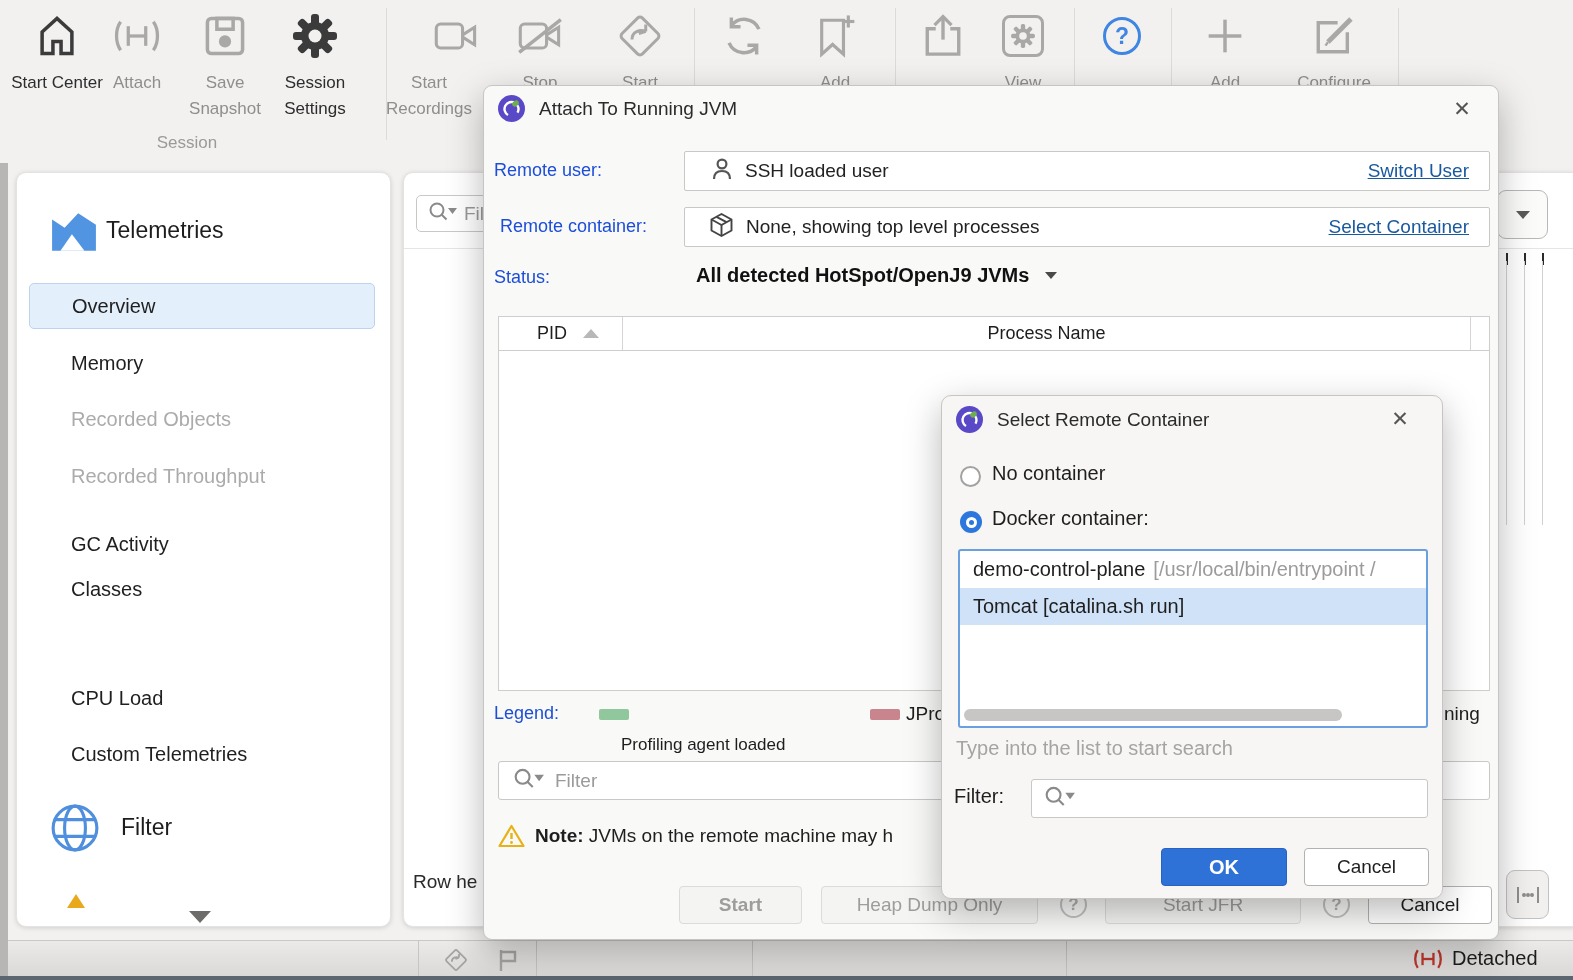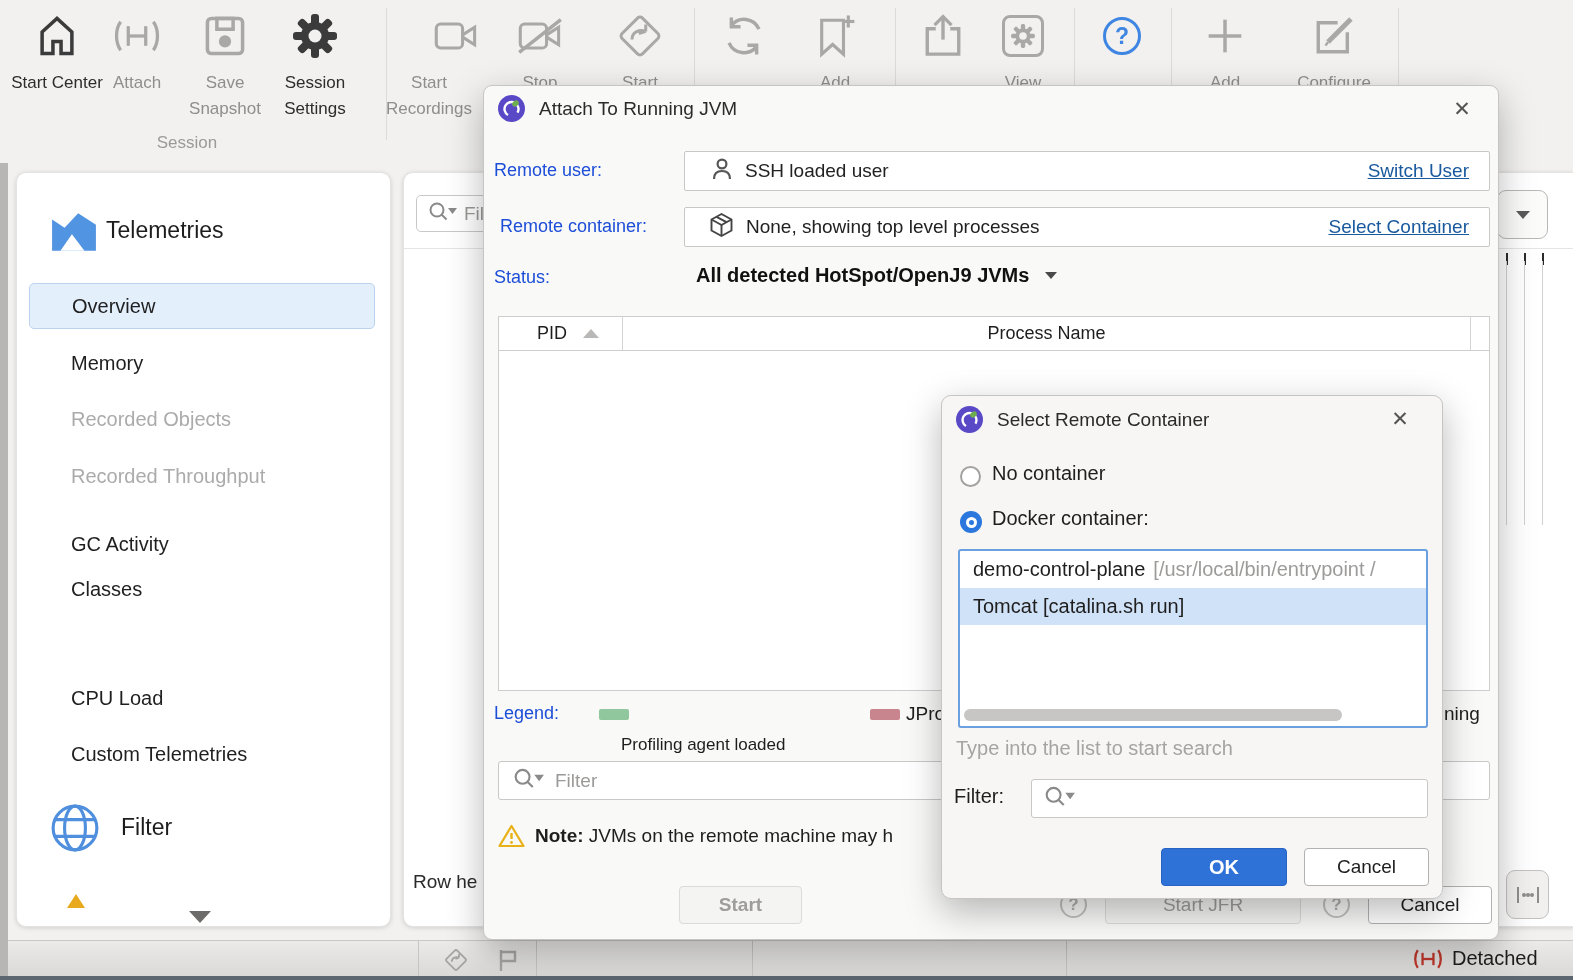--- a/index.html
+++ b/index.html
@@ -414,20 +414,21 @@
         <line x1="13.5" y1="9" x2="13.5" y2="15" stroke="#e9b118" stroke-width="2.4"></line>
         <circle cx="13.5" cy="18.5" r="1.4" fill="#e9b118"></circle>
       </svg>
   </div>
   <div class="abs" style="left:51px;top:738px;font-size:19px;line-height:24px;">
     <b>Note:</b>
     <span>JVMs on the remote machine may h</span>
   </div>
 
   <div class="btn btnDisabled" style="left:195px;top:800px;width:123px;font-weight:bold;">Start</div>
+  <div class="btn btnDisabled" style="left:337px;top:800px;width:217px;">Heap Dump Only</div>
   <div class="qCircle" style="left:576px;top:805px;">?</div>
   <div class="btn btnDisabled" style="left:621px;top:800px;width:196px;">Start JFR</div>
   <div class="qCircle" style="left:839px;top:805px;">?</div>
   <div class="btn btnNormal" style="left:884px;top:800px;width:124px;">Cancel</div>
 </div>
 
 <div class="dlg" style="left:941px;top:395px;width:500px;height:502px;z-index:100;border-radius:10px;background:#f7f6f5;">
   <div class="abs" style="left:14px;top:10px;">
     <svg width="27" height="27" viewBox="0 0 27 27">
         <circle cx="13.5" cy="13.5" r="13.5" fill="#5a49c7"></circle>

